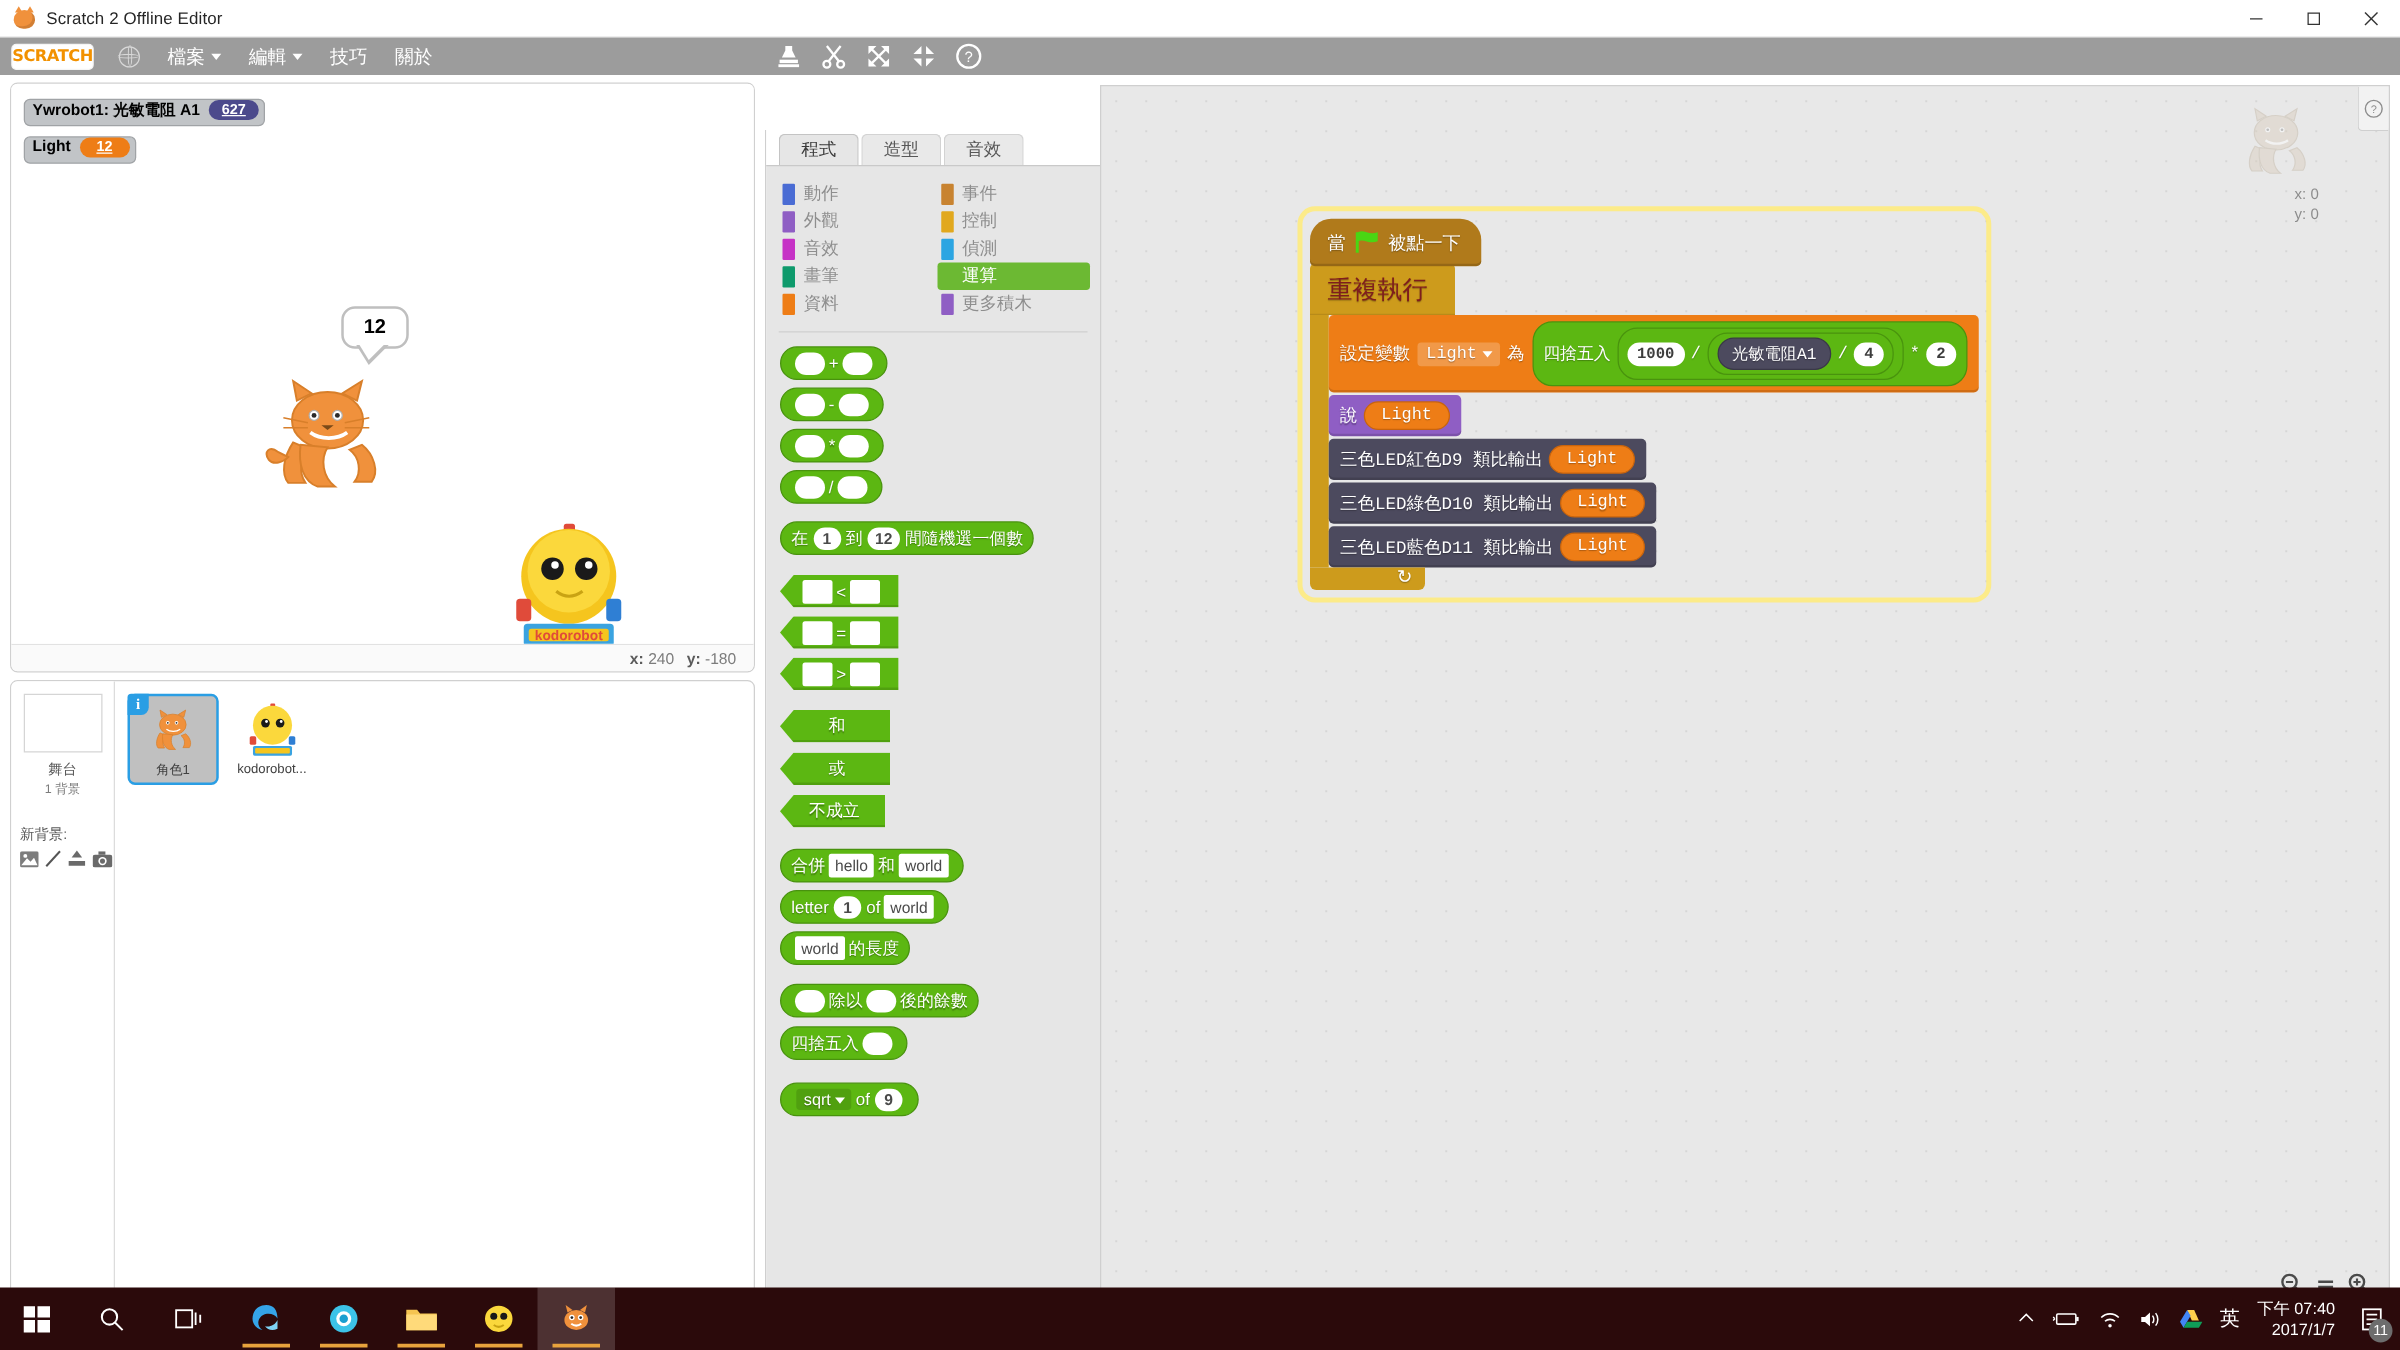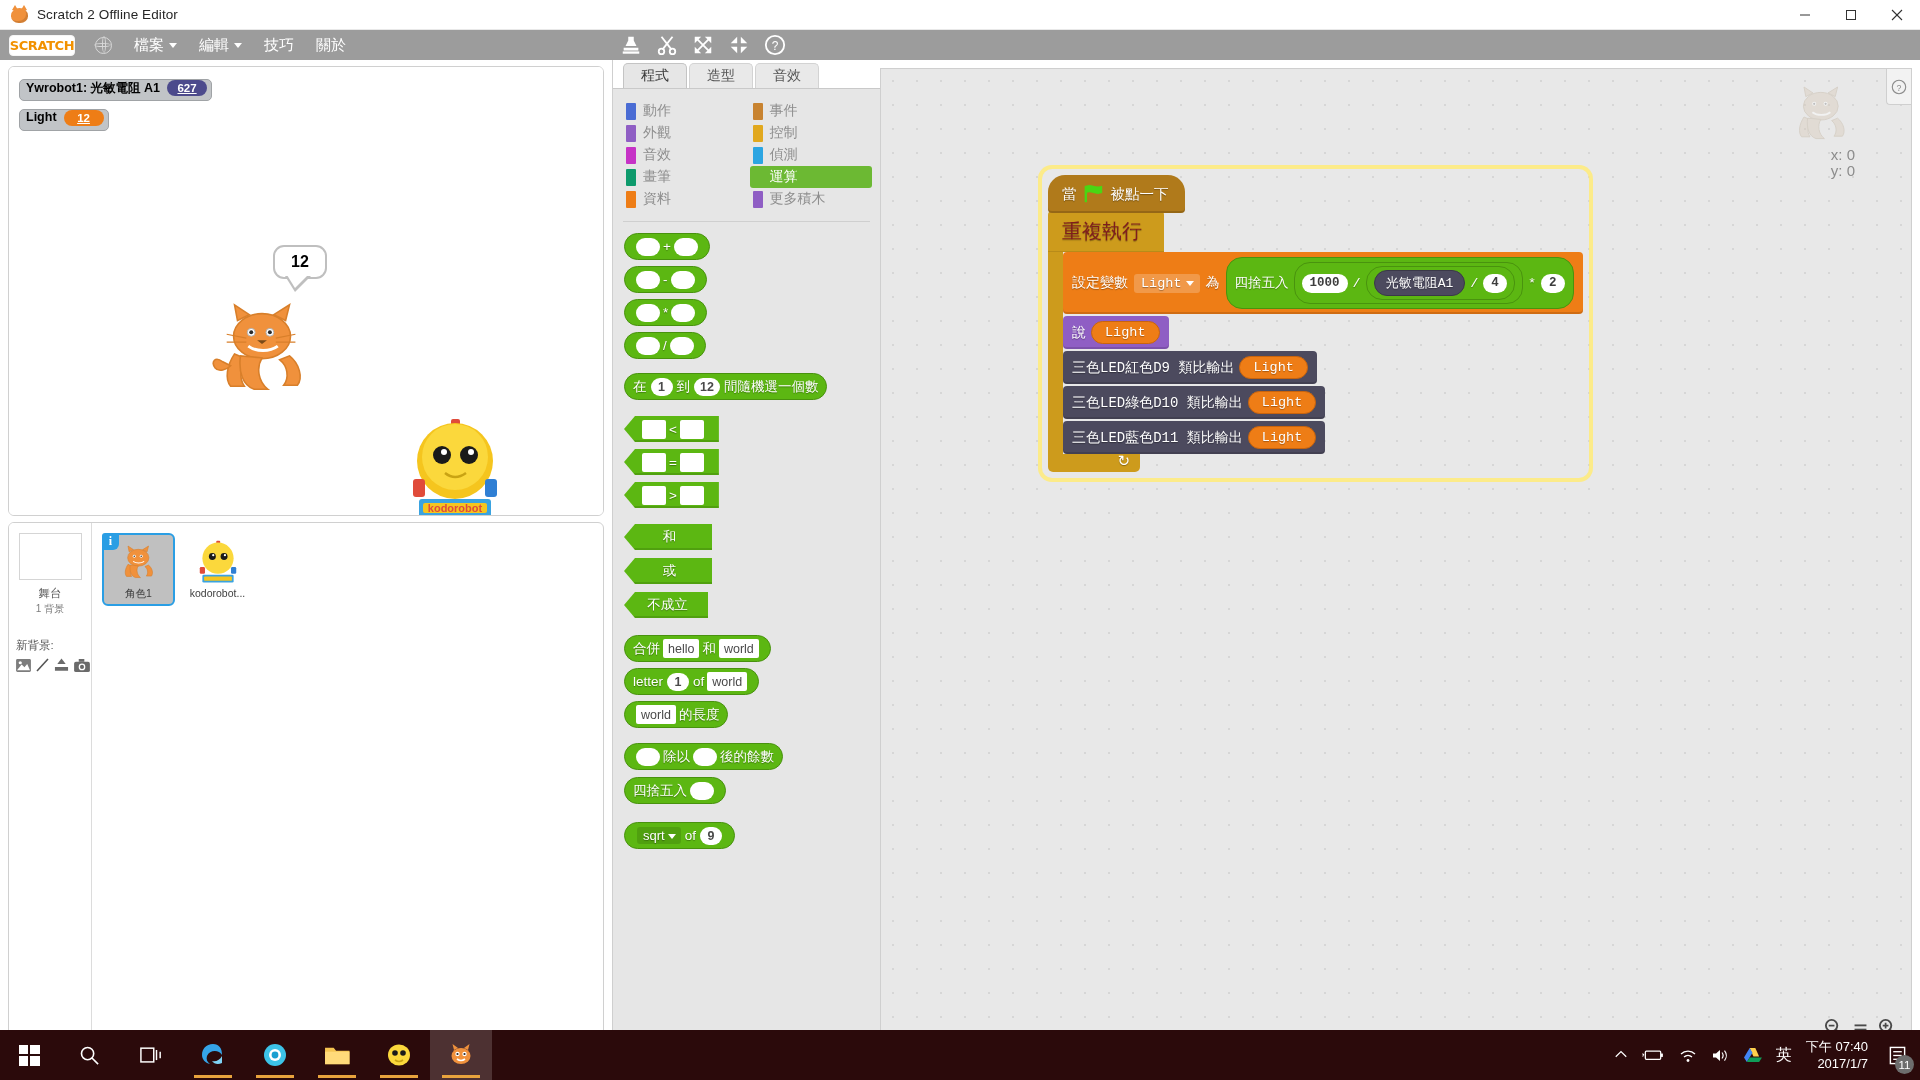--- a/index.html
+++ b/index.html
@@ -179,21 +179,21 @@
   .sprite-cell.selected { border-color: #2a9ee4; background: #c0c0c0; }
   .sprite-cell .thumb { width: 47px; height: 47px; display:flex; align-items:center; justify-content:center; }
   .sprite-cell .nm { font-size: 10.5px; color: #404040; margin-top: 1px; max-width: 70px; overflow: hidden; white-space: nowrap; }
   .info-badge {
     position: absolute; left: -2px; top: -2px; width: 17px; height: 17px; border-radius: 3px 0 6px 0;
     background: #2a9ee4; color: #fff; font-size: 12px; font-weight: bold;
     display: flex; align-items: center; justify-content: center; font-family: "Liberation Serif", serif;
   }
 
   
-  .mid-col { width: 268px; flex: 0 0 268px; display: flex; flex-direction: column; border-left: 1px solid #cfcfcf; }
+  .mid-col { width: 268px; flex: 0 0 268px; display: flex; flex-direction: column; border-left: 1px solid #cfcfcf; margin-top: 44px; }
   .tabs { height: 28px; display: flex; align-items: flex-end; background: #fff; padding-left: 10px; gap: 2px; }
   .tab {
     height: 25px; padding: 0 17px; font-size: 14px; color: #575757;
     display: flex; align-items: center; background: #e9e9e9;
     border: 1px solid #d3d3d3; border-bottom: 0; border-radius: 5px 5px 0 0;
   }
   .tab.active { background: #e6e6e6; color: #3b3b3b; font-weight: normal; border-color: #c4c4c4; }
   .palette-wrap { flex: 1; background: #e6e6e6; border-top: 1px solid #c9c9c9; display: flex; flex-direction: column; }
   .cat-grid {
     display: grid; grid-template-columns: 1fr 1fr; column-gap: 4px; row-gap: 0;
@@ -239,21 +239,21 @@
   }
 
   
   .right-col { flex: 1; background: #fff; position: relative; padding: 8px 8px 8px 0; display: flex; }
   .script-area {
     flex: 1; background: #e8e8e8; border: 1px solid #cfcfcf; position: relative; overflow: hidden;
     background-image: radial-gradient(#d6d6d6 1.1px, transparent 1.2px);
     background-size: 24px 24px;
   }
   .ghost-sprite { position: absolute; right: 52px; top: 12px; width: 74px; height: 66px; opacity: .45; }
-  .ghost-coords { position: absolute; right: 56px; top: 78px; font-size: 15px; color: #8c8c8c; line-height: 16px; text-align: right; }
+  .ghost-coords { position: absolute; right: 56px; top: 78px; font-size: 12px; color: #8c8c8c; line-height: 16px; text-align: right; }
   .help-tab {
     position: absolute; right: 0; top: 0; width: 25px; height: 36px; background: #f2f2f2;
     border-left: 1px solid #cfcfcf; border-bottom: 1px solid #cfcfcf; border-radius: 0 0 0 4px;
     display: flex; align-items: center; justify-content: center;
   }
   .zoom-ctrls { position: absolute; right: 14px; bottom: 14px; display: flex; align-items: center; gap: 9px; }
 
   
   .stack { position: absolute; left: 167px; top: 106px; }
   .glow { position:absolute; left:-6px; top:-6px; right:-6px; bottom:-6px; border-radius:10px;
@@ -458,20 +458,26 @@
           <circle cx="62" cy="35" r="3" fill="#fff"></circle>
           <path d="M36 56 Q46 64 57 56" stroke="#c9a313" stroke-width="2.5" fill="none"></path>
           <rect x="4" y="62" width="12" height="18" rx="3" fill="#e04b3a"></rect>
           <rect x="76" y="62" width="12" height="18" rx="3" fill="#2f7fd4"></rect>
           <rect x="10" y="82" width="72" height="18" rx="3" fill="#3aa3e0"></rect>
           <rect x="14" y="86" width="64" height="10" rx="2" fill="#f5c51e"></rect>
           <text x="46" y="95" font-size="11" fill="#e04b3a" text-anchor="middle" font-family="Liberation Sans" font-weight="bold">kodorobot</text>
         </svg>
       </div>
 
+      <div class="stage-coords">
+        <span><b>x:</b>
+        <span>240</span></span>
+        <span><b>y:</b>
+        <span>-180</span></span>
+      </div>
     </div>
 
     <div class="sprite-pane">
       <div class="stage-select">
         <div class="stage-thumb"></div>
         <div class="stage-label">舞台</div>
         <div class="stage-sub">1 背景</div>
         <div class="new-bg">新背景:</div>
         <div class="new-bg-icons">
           <svg width="15" height="13" viewBox="0 0 16 14">

